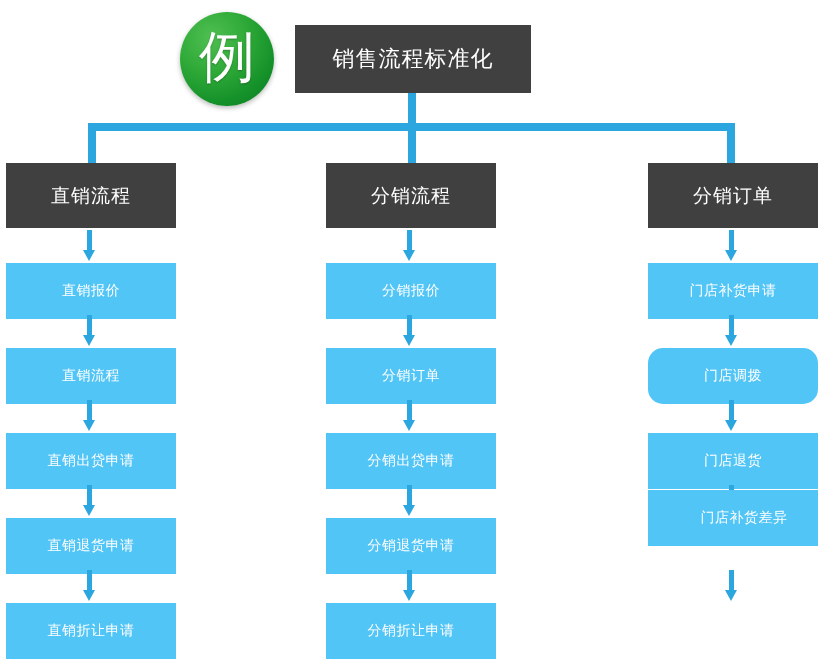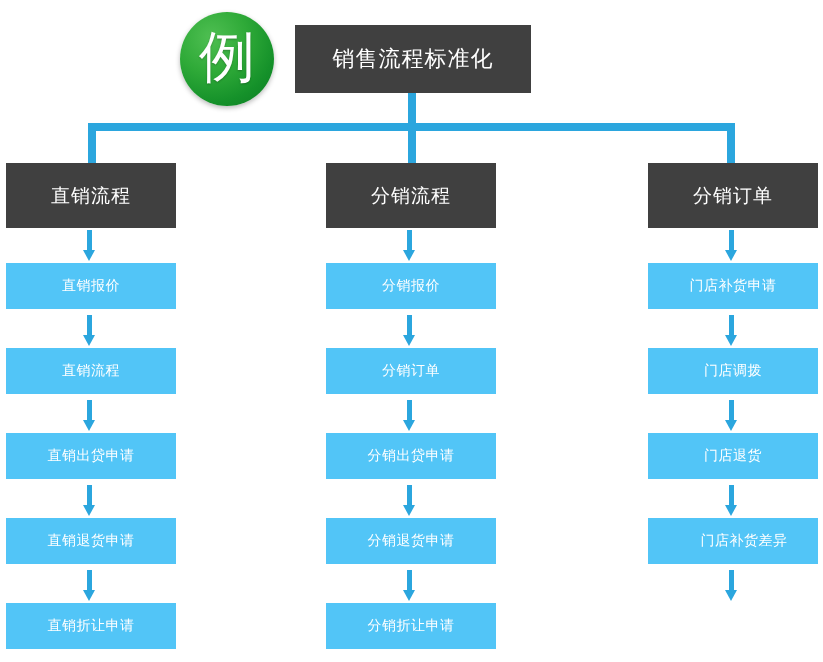--- a/index.html
+++ b/index.html
@@ -109,21 +109,21 @@
     letter-spacing: 1px;
   }
   .col1 { left: 6px; }
   .col2 { left: 326px; }
   .col3 { left: 648px; }
 
   
   .step-box {
     position: absolute;
     width: 170px;
-    height: 46px;
+    height: 56px;
     background: #52C5F7;
     display: flex;
     align-items: center;
     justify-content: center;
     box-sizing: border-box;
   }
   .step-box .label {
     color: #ffffff;
     font-size: 14px;
     letter-spacing: 0.5px;
@@ -268,37 +268,37 @@
     <span class="head"></span>
   </div>
   <div class="step-box col3" style="top:263px;">
     <span class="label">门店补货申请</span>
   </div>
 
   <div class="arrow" style="left:723px; top:315px;">
     <span class="stem"></span>
     <span class="head"></span>
   </div>
-  <div class="step-box col3" style="top:348px;">
+  <div class="step-box col3" style="top:348px;border-radius:15px;">
     <span class="label">门店调拨</span>
   </div>
 
   <div class="arrow" style="left:723px; top:400px;">
     <span class="stem"></span>
     <span class="head"></span>
   </div>
   <div class="step-box col3" style="top:433px;">
     <span class="label">门店退货</span>
   </div>
 
   <div class="arrow" style="left:723px; top:485px;">
     <span class="stem"></span>
     <span class="head"></span>
   </div>
-  <div class="step-box col3" style="top:518px;padding-left:22px;">
+  <div class="step-box col3" style="top:490px;padding-left:22px;">
     <span class="label">门店补货差异</span>
   </div>
 
   <div class="arrow" style="left:723px; top:570px;">
     <span class="stem"></span>
     <span class="head"></span>
   </div>
 
 </div>
 

